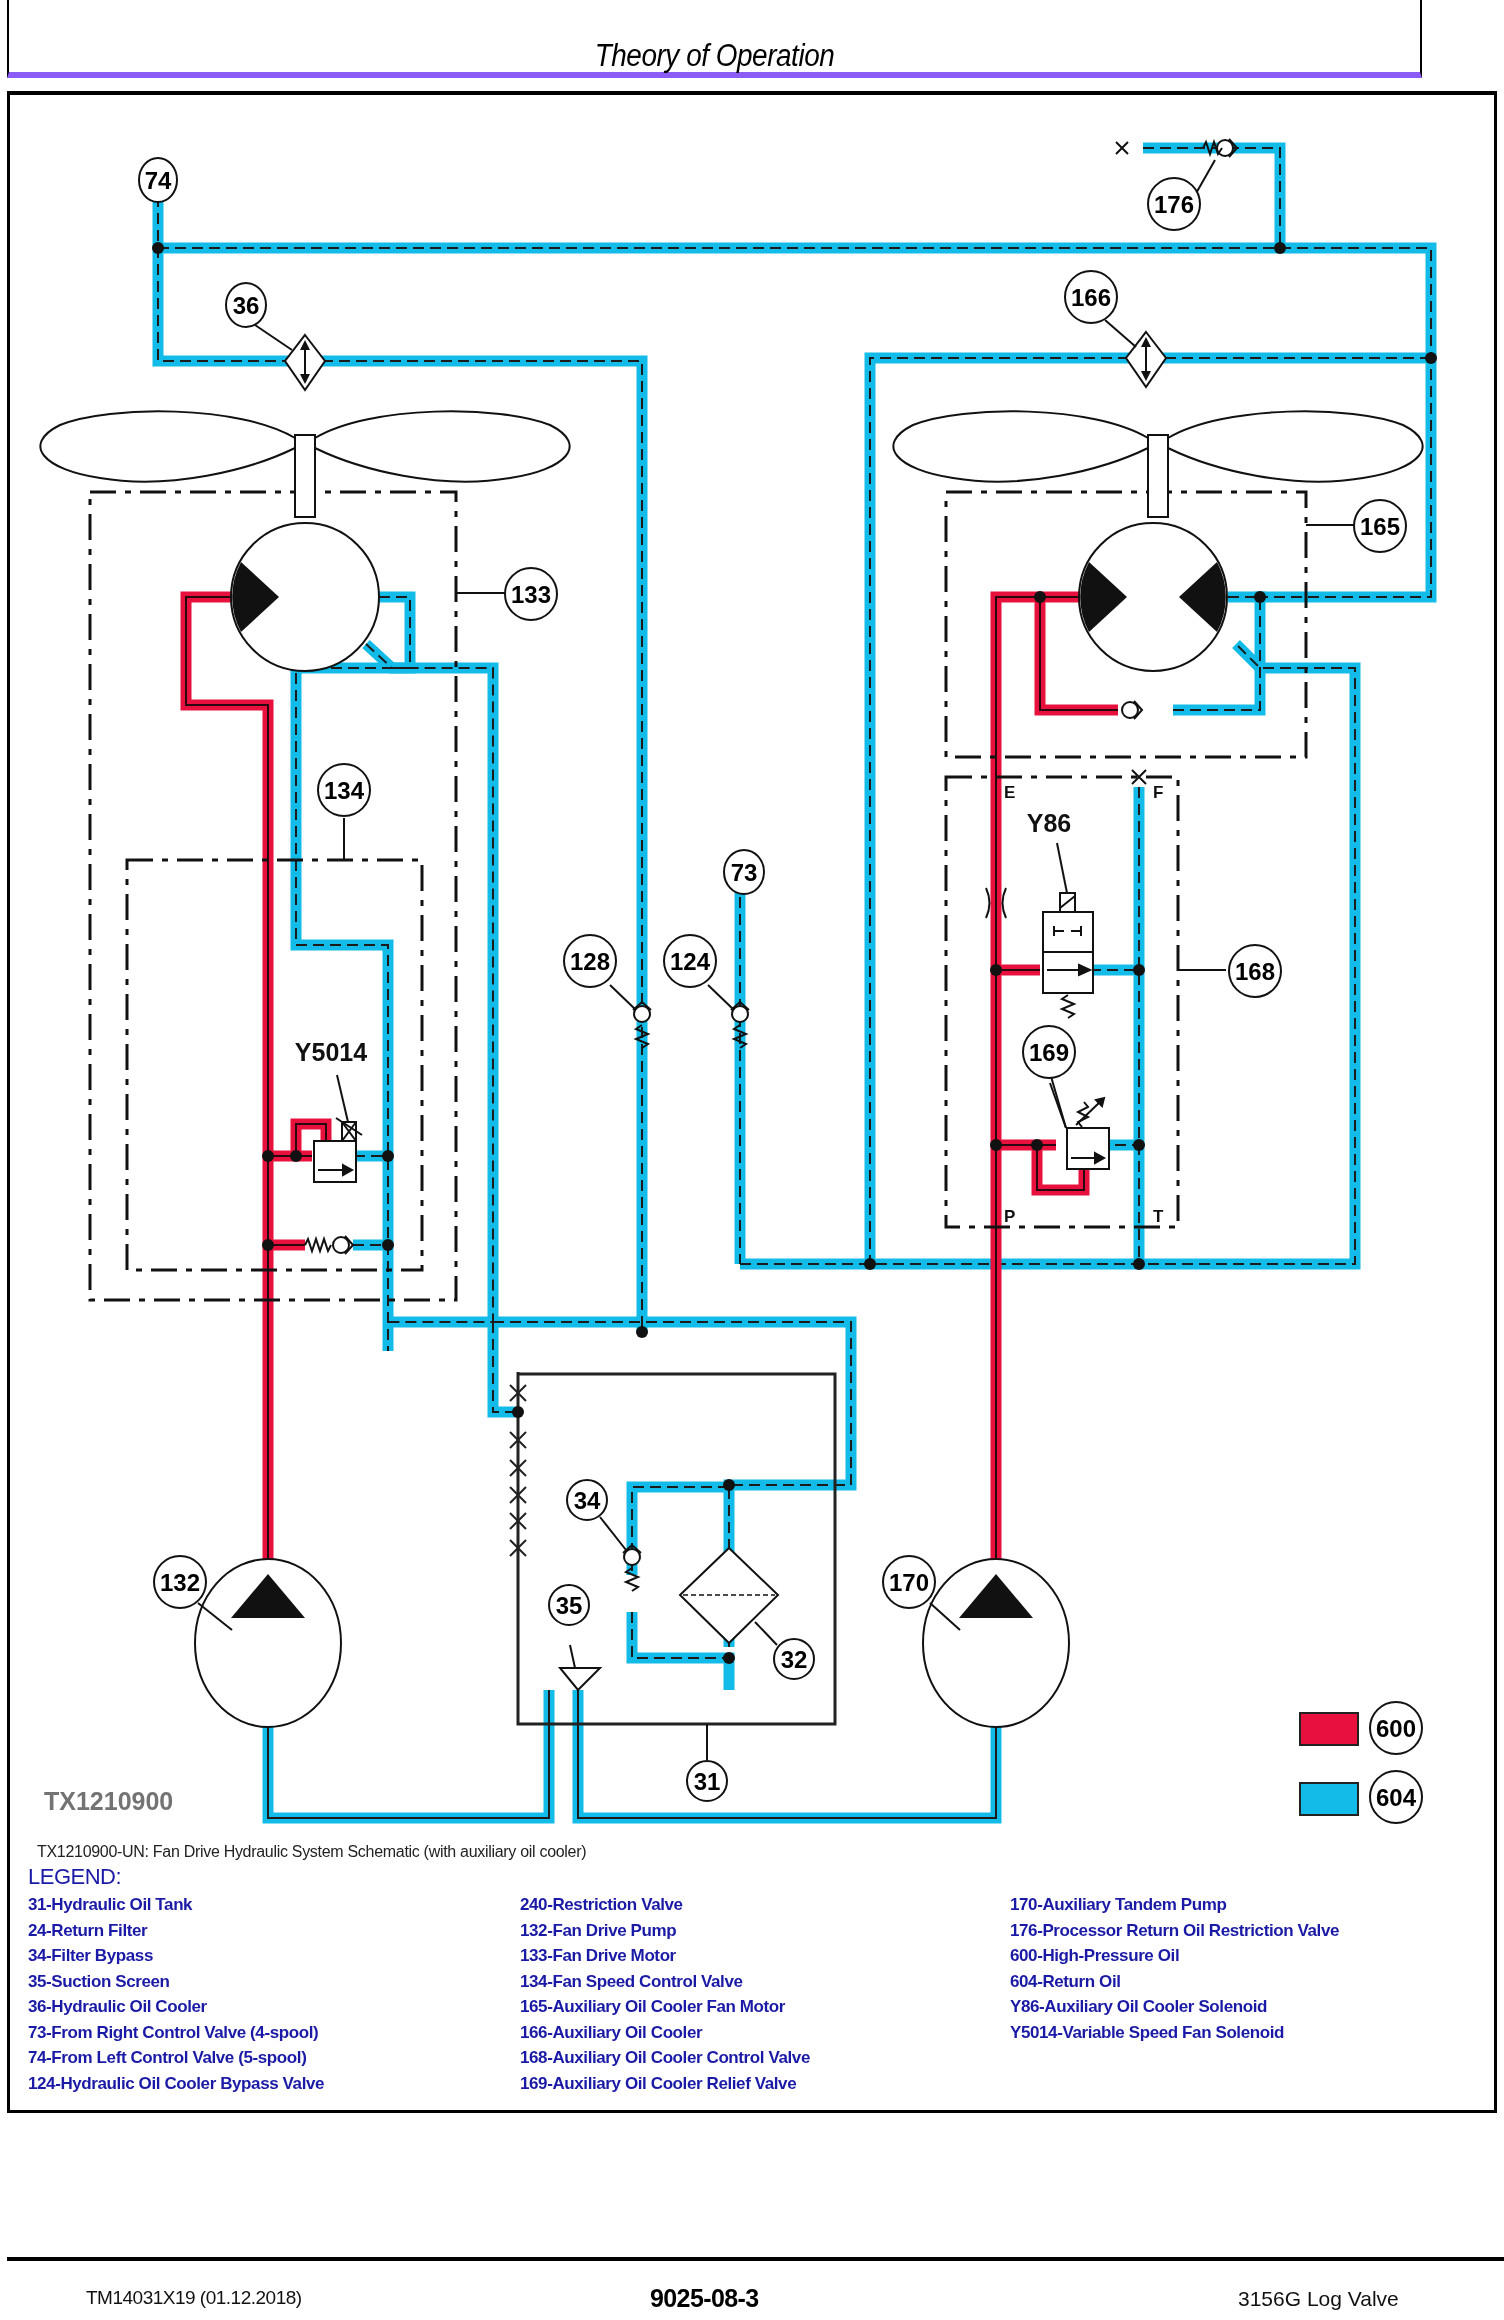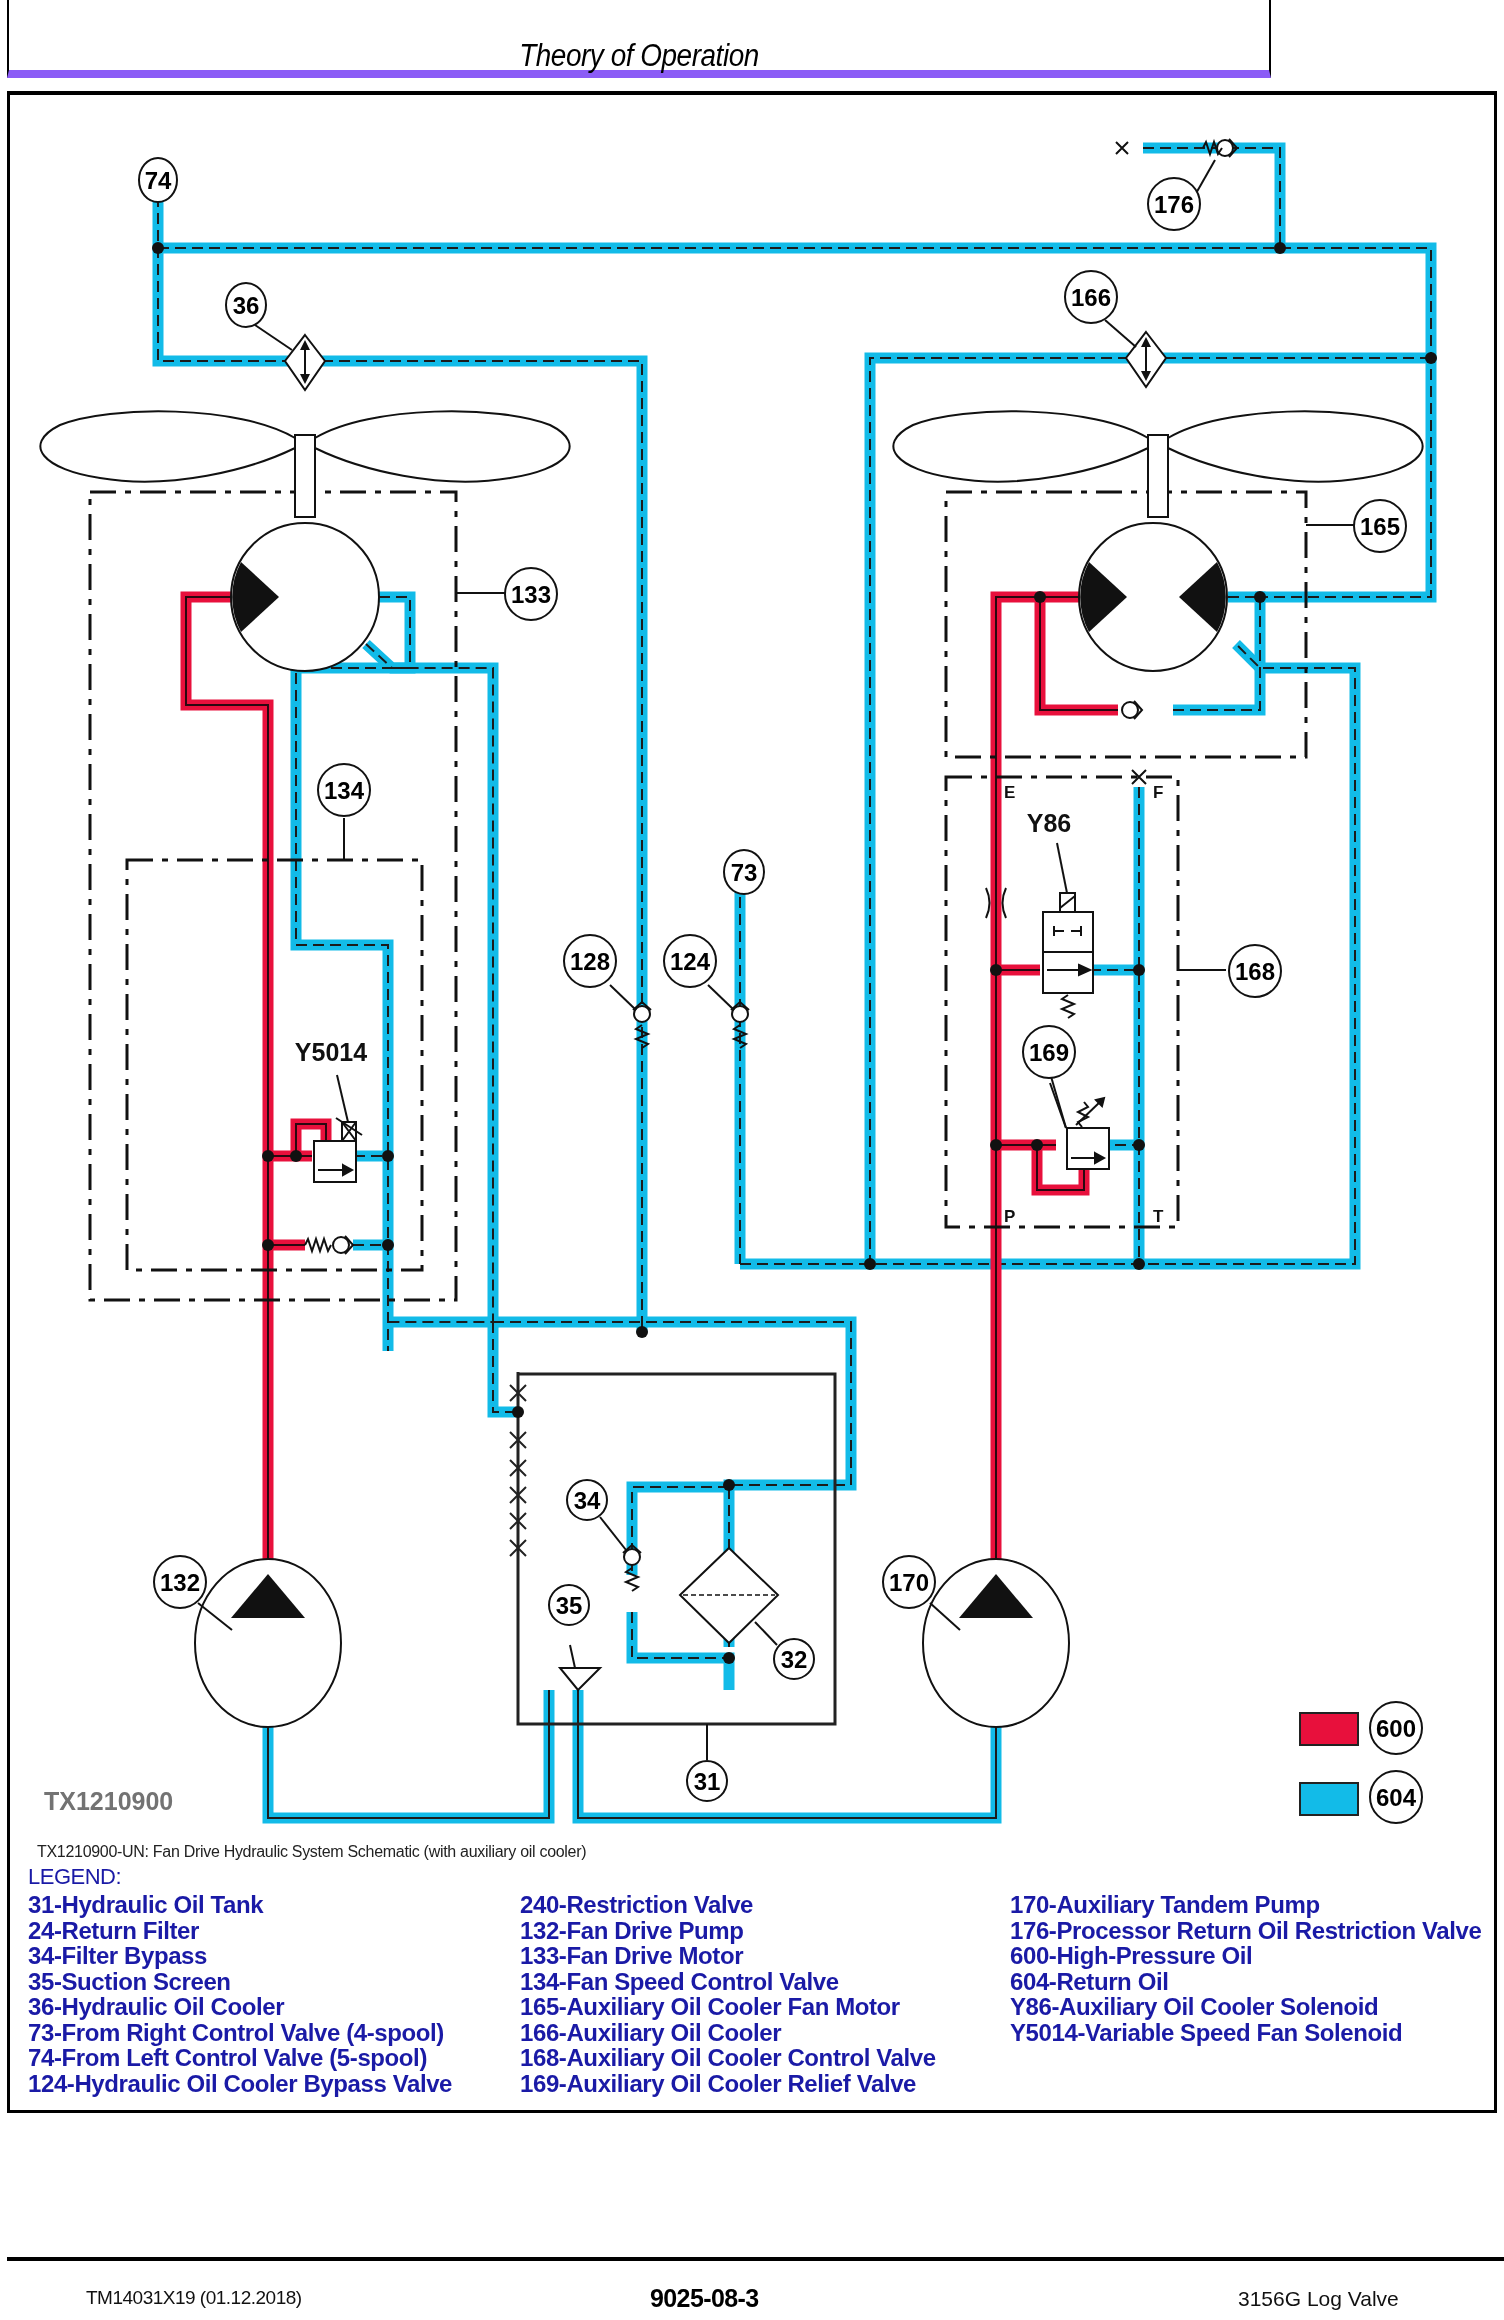--- a/index.html
+++ b/index.html
@@ -1,24 +1,24 @@
 <!DOCTYPE html>
 <html><head>
 <meta charset="utf-8">
 <style>
   html,body{margin:0;padding:0;background:#fff;}
   body{width:1504px;height:2320px;position:relative;overflow:hidden;font-family:"Liberation Sans",sans-serif;}
-  .hdr-box{position:absolute;left:7px;top:0;width:1264px;height:78px;border-left:2px solid #000;border-right:2px solid #000;border-bottom:8px solid #8b5cf6;box-sizing:border-box;}
+  .hdr-box{position:absolute;left:7px;top:0;width:1415px;height:78px;border-left:2px solid #000;border-right:2px solid #000;border-bottom:6px solid #8b5cf6;box-sizing:border-box;}
   .hdr-title{position:absolute;left:0;right:0;top:38px;text-align:center;font-size:31px;font-style:italic;color:#000;letter-spacing:-0.5px;transform:scaleX(0.9);}
   .main-box{position:absolute;left:7px;top:91px;width:1490px;height:2022px;border:3px solid #000;border-top-width:4px;box-sizing:border-box;}
   svg.diagram{position:absolute;left:0;top:0;}
   .tx-id{position:absolute;left:44px;top:1787px;font-size:25px;font-weight:bold;color:#737373;}
   .caption{position:absolute;left:37px;top:1843px;font-size:16px;color:#222;letter-spacing:-0.3px;}
   .legend-title{position:absolute;left:28px;top:1864px;font-size:22px;color:#1a1aa6;letter-spacing:-0.5px;}
-  .legend-col{position:absolute;top:1892px;font-size:24px;font-weight:bold;color:#1a1aa6;line-height:25.5px;letter-spacing:-0.4px;}
+  .legend-col{position:absolute;top:1892px;font-size:17px;font-weight:bold;color:#1a1aa6;line-height:25.5px;letter-spacing:-0.4px;}
   .legend-col div{white-space:nowrap;}
   .footer-rule{position:absolute;left:7px;right:0;top:2257px;height:4px;background:#000;}
   .footer-left{position:absolute;left:86px;top:2287px;font-size:19px;color:#111;letter-spacing:-0.5px;}
   .footer-center{position:absolute;left:650px;top:2284px;font-size:25px;font-weight:bold;color:#000;letter-spacing:-0.6px;}
   .footer-right{position:absolute;left:1238px;top:2287px;font-size:21px;color:#111;}
   .lbl text{font-family:"Liberation Sans",sans-serif;font-weight:bold;}
 </style>
 </head>
 <body>
 

